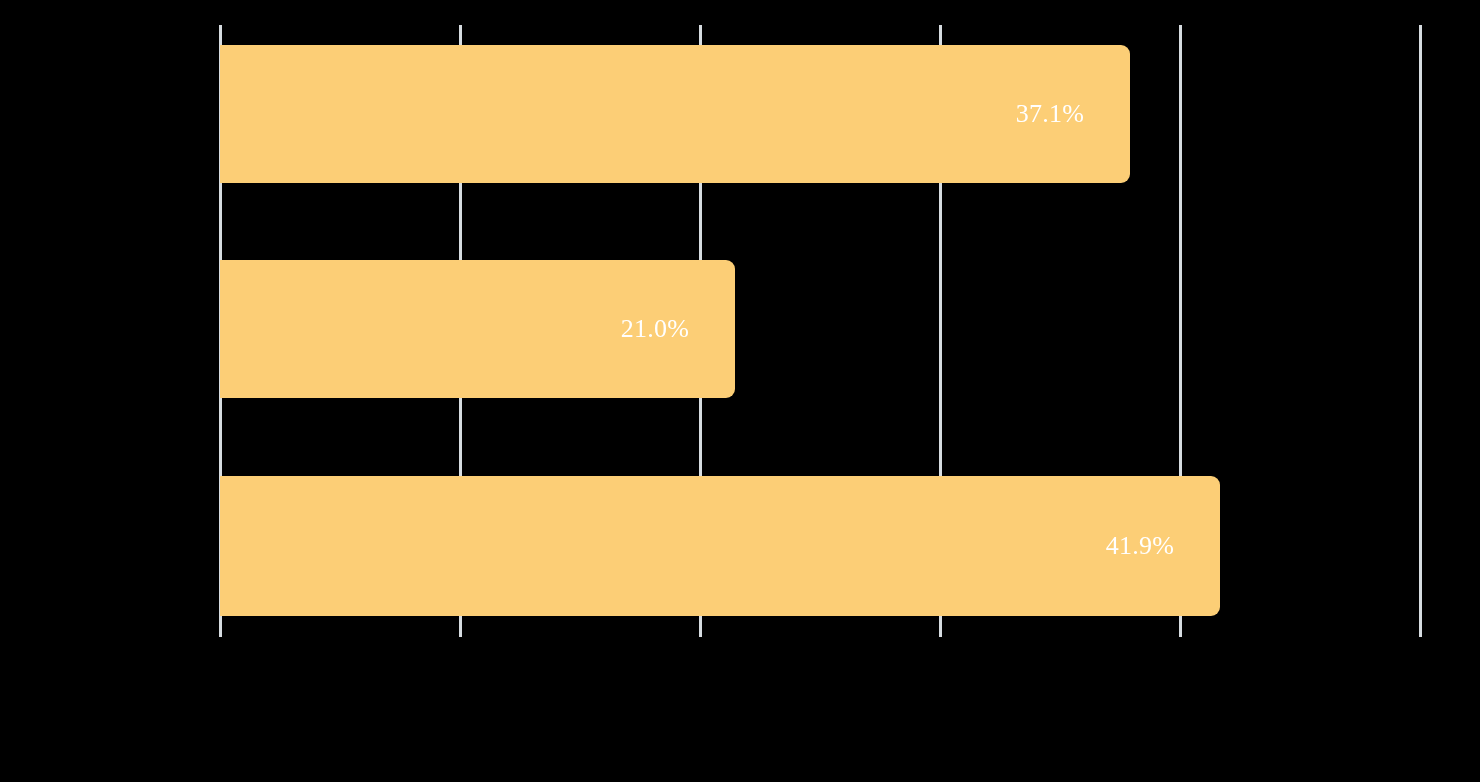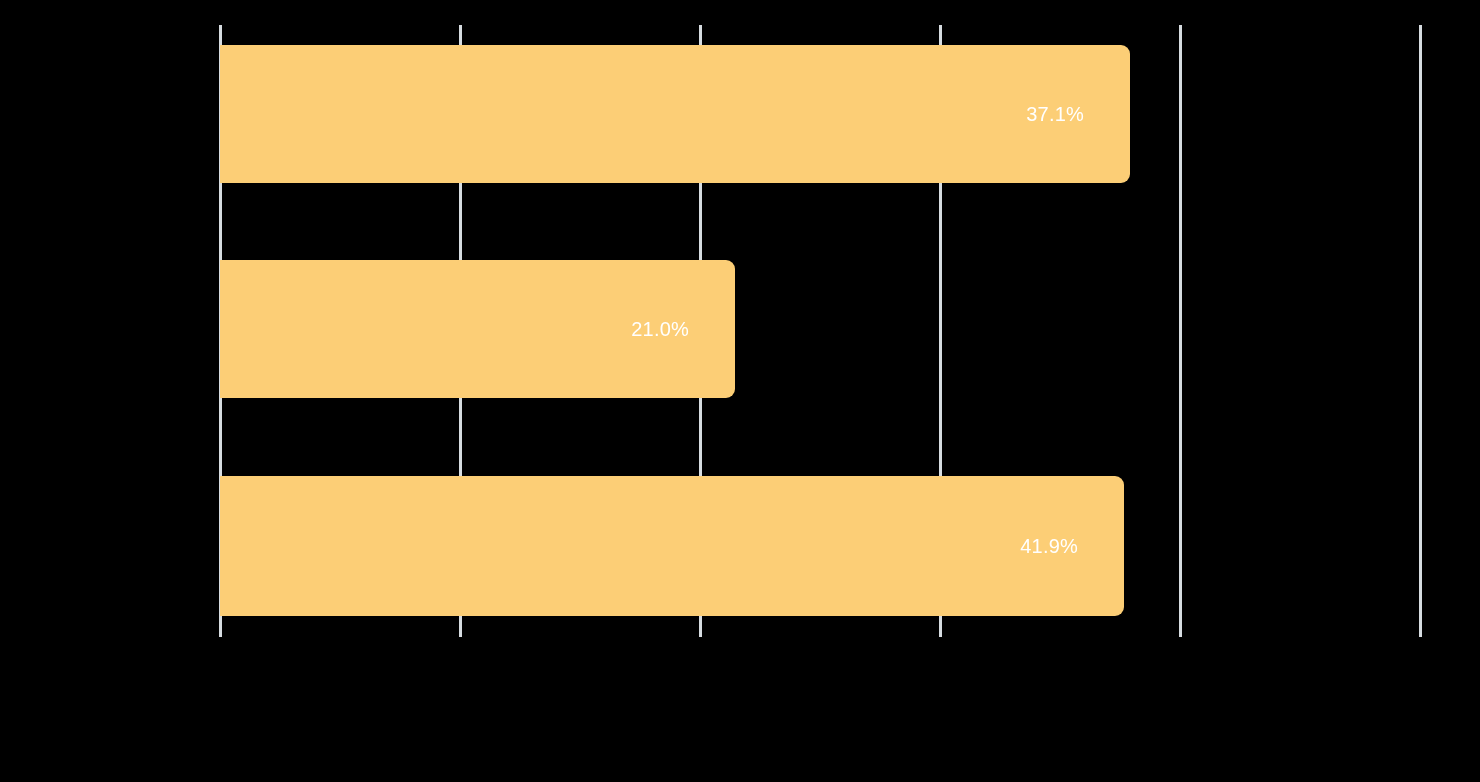--- a/index.html
+++ b/index.html
@@ -47,22 +47,22 @@
     border-bottom-right-radius: 9px;
     border-top-left-radius: 0;
     border-bottom-left-radius: 0;
     box-sizing: border-box;
   }
   .bar-label {
     position: absolute;
     top: 50%;
     transform: translateY(-50%);
     color: #FFFFFF;
-    font-size: 20px;
-    font-family: Liberation Sans, sans-serif;
+    font-size: 26px;
+    font-family: Liberation Serif, serif;
     font-weight: 400;
     letter-spacing: 0.2px;
     white-space: nowrap;
     line-height: 1;
   }
 </style>
 </head>
 <body>
 
 <div id="chart-root" style="background: rgb(0, 0, 0);">
@@ -82,20 +82,20 @@
       </div>
     </div>
 
     <div class="bar-row" style="top:260px; height:138px; width:1480px;padding-left:32px;">
       <div class="bar" style="width: 515px; left: 220px; background: rgb(252, 206, 118);">
         <span class="bar-label" style="right: 46px; color: rgb(255, 255, 255);">21.0%</span>
       </div>
     </div>
 
     <div class="bar-row" style="top:476px; height:140px; width:1480px;">
-      <div class="bar" style="width: 904px; left: 220px; background: rgb(252, 206, 118);">
+      <div class="bar" style="width: 1000px; left: 220px; background: rgb(252, 206, 118);">
         <span class="bar-label" style="right: 46px; color: rgb(255, 255, 255);">41.9%</span>
       </div>
     </div>
 
   </div>
 
 </div>
 
 </body></html>

